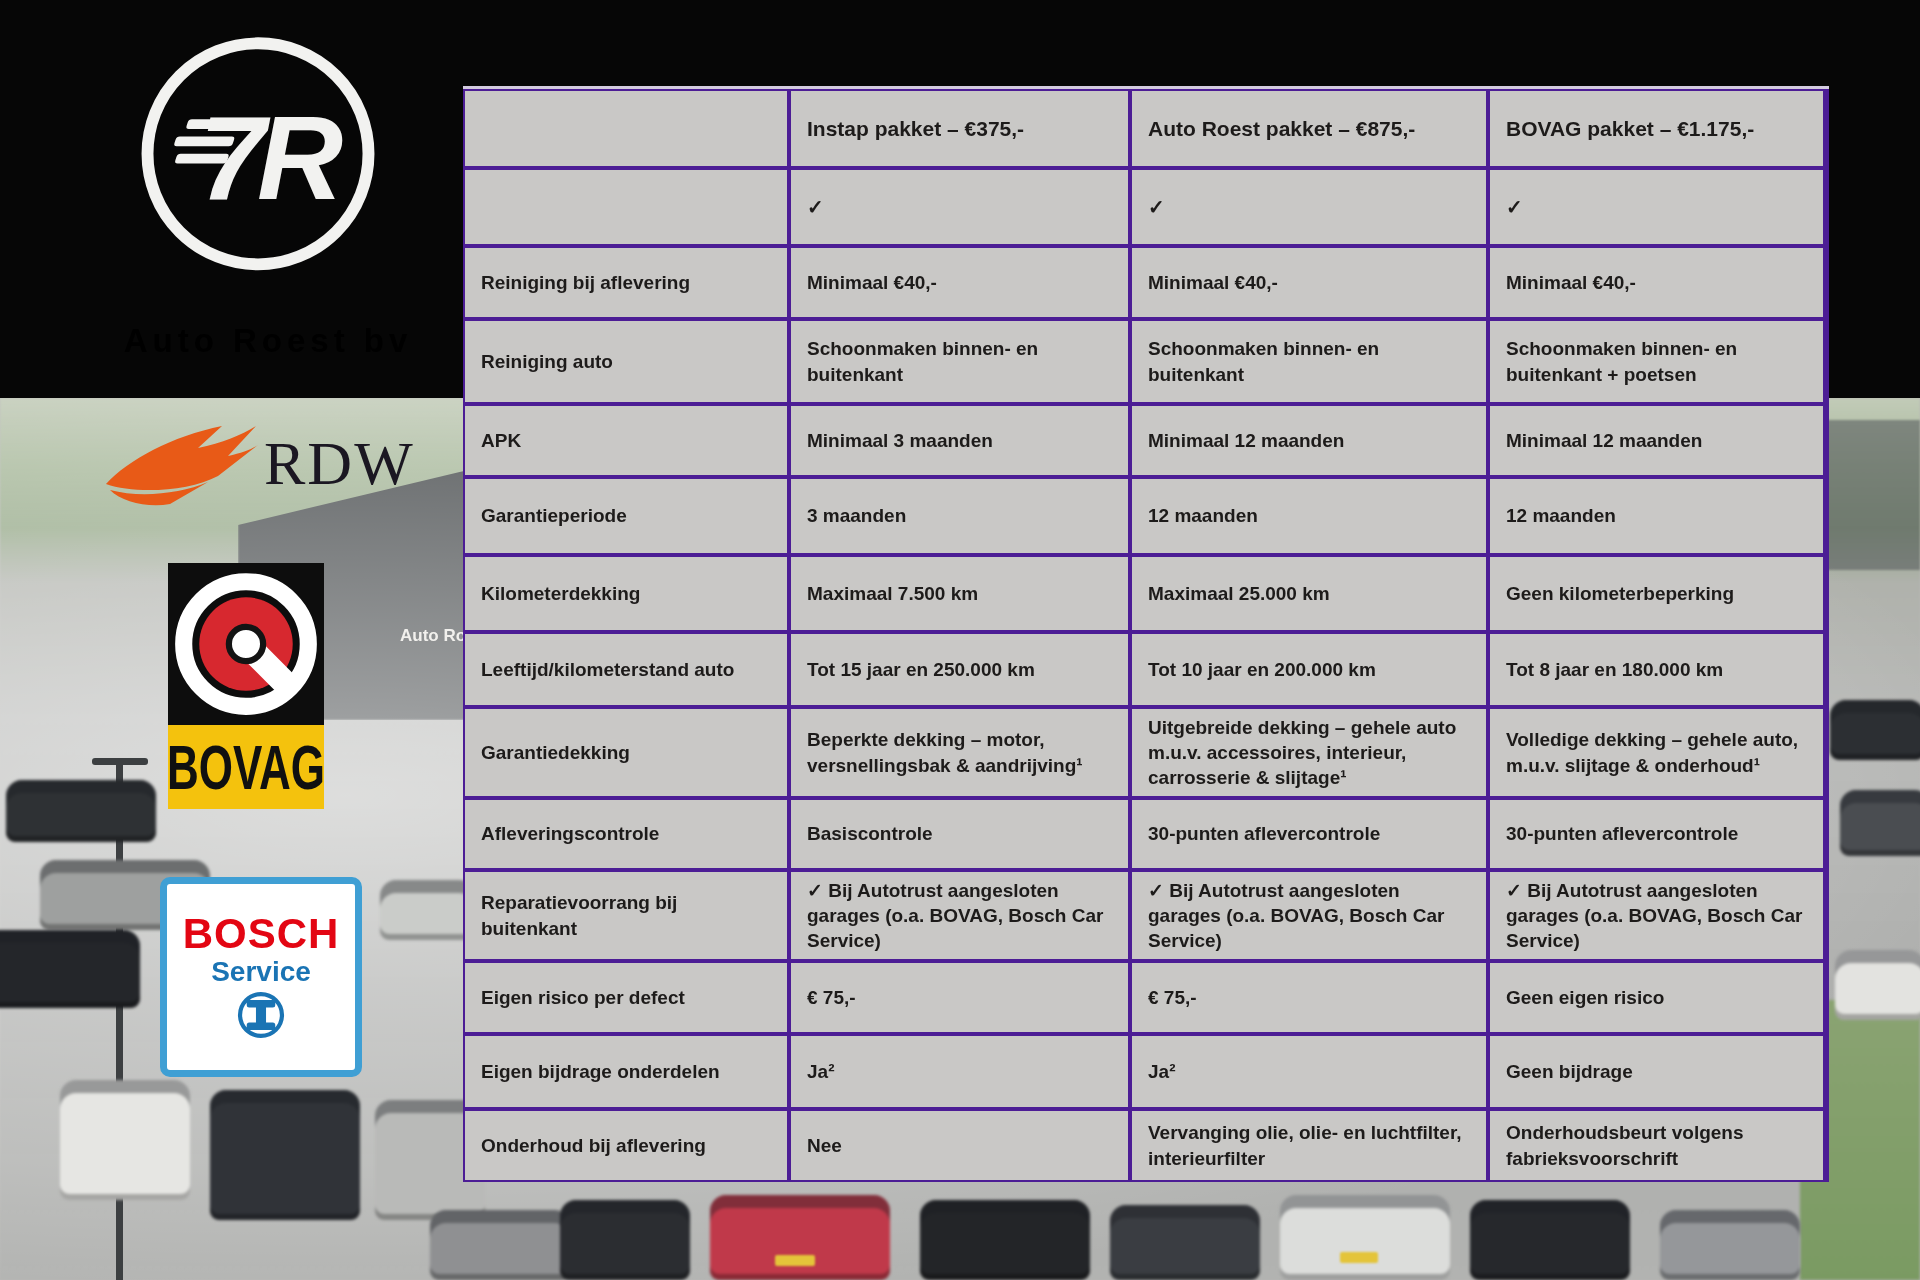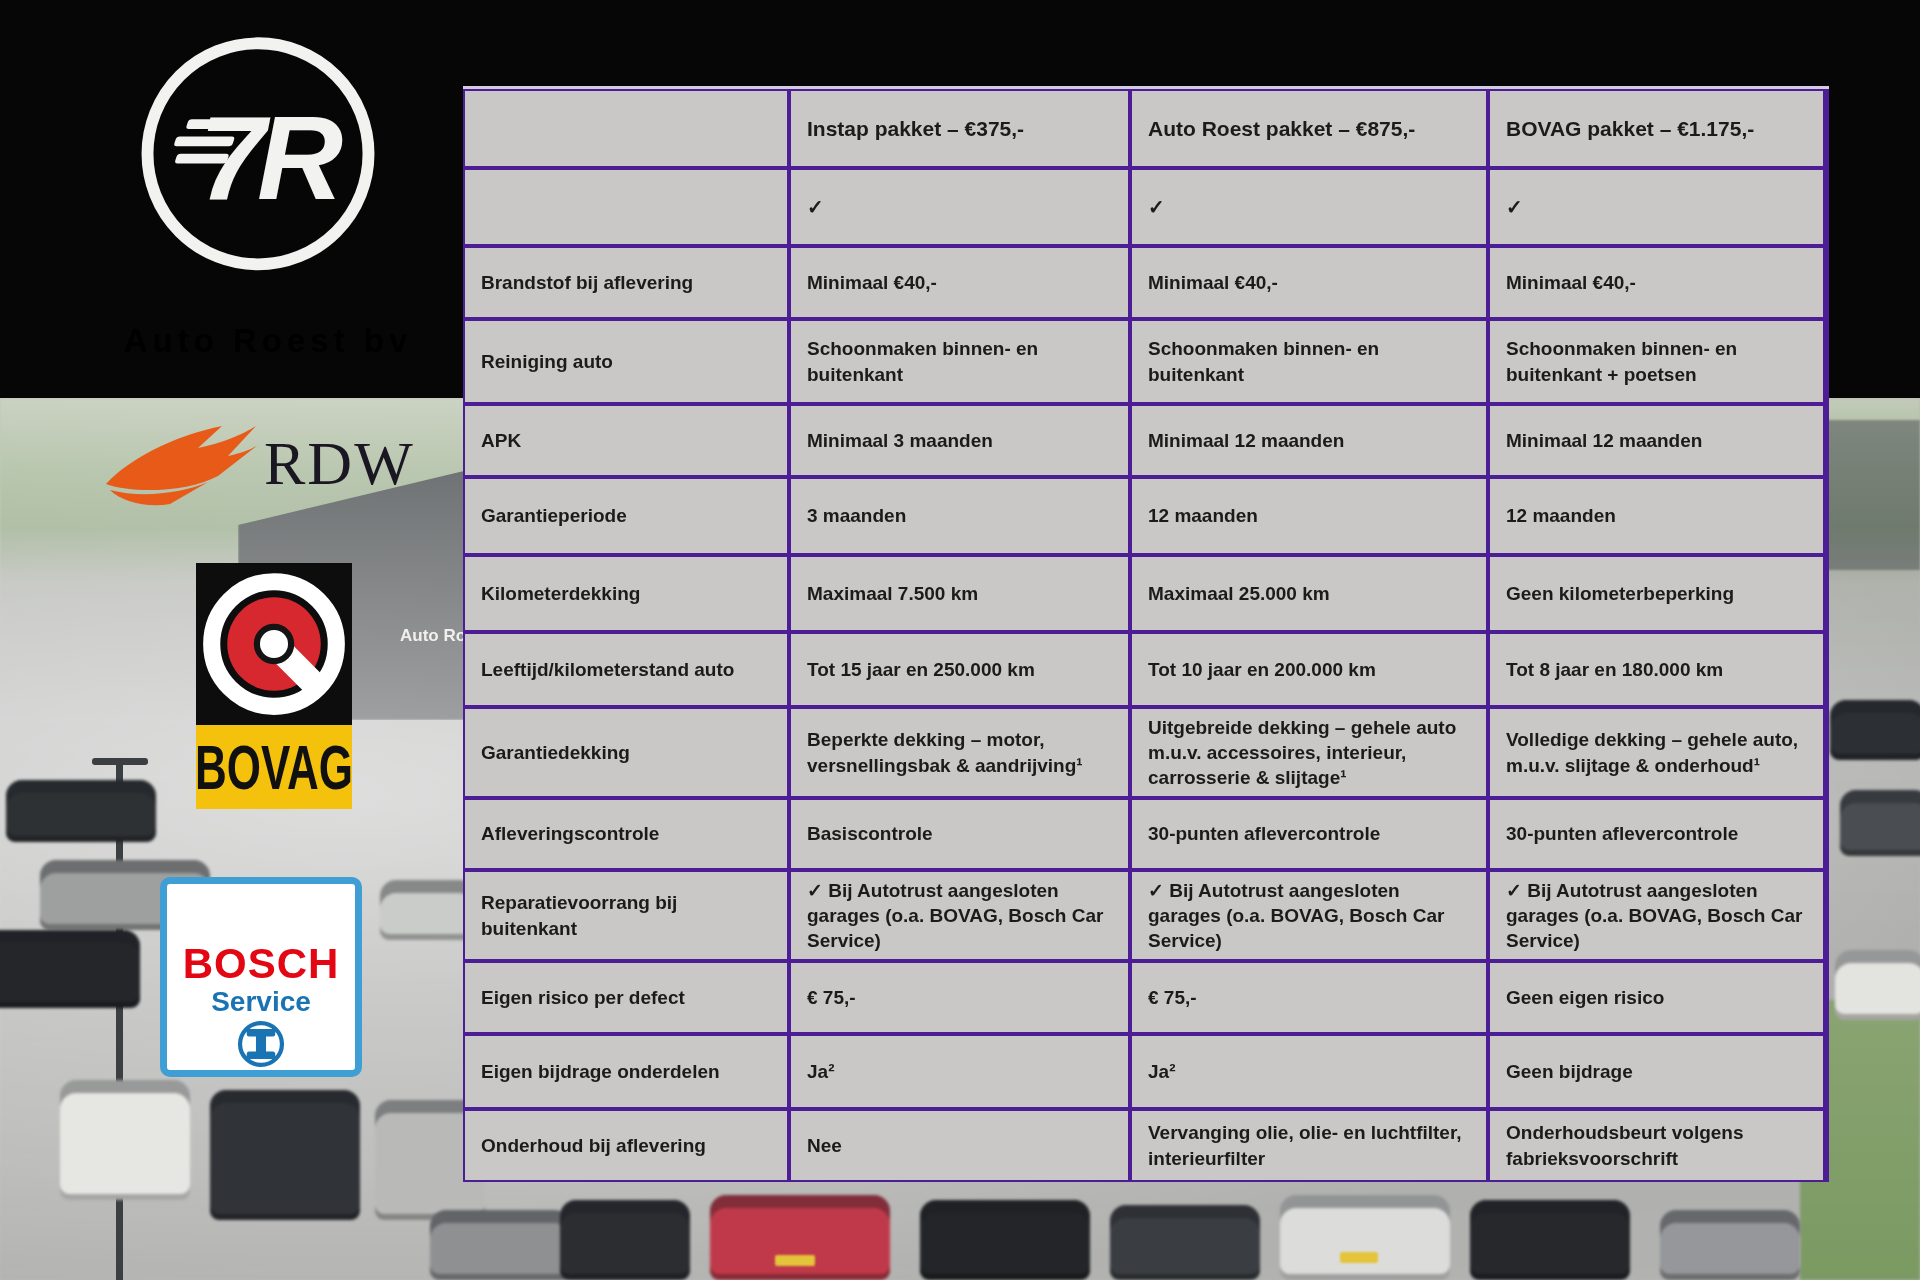--- a/index.html
+++ b/index.html
@@ -23,28 +23,28 @@
   .pole-arm{position:absolute;left:92px;top:758px;width:56px;height:7px;background:#3c3f41;border-radius:3px;filter:blur(.6px);}
   
   .band{position:absolute;left:0;top:0;width:1920px;height:398px;background:#060606;}
   .monogram{position:absolute;left:128px;top:26px;}
   .dealer-name{position:absolute;left:96px;top:322px;width:344px;text-align:center;
     color:#000000;font-size:33px;font-weight:bold;letter-spacing:5px;}
   
   .rdw{position:absolute;left:100px;top:414px;width:320px;height:104px;}
   .rdw-text{position:absolute;left:164px;top:14px;font-family:"Liberation Serif",serif;
     font-size:62px;color:#1b1722;letter-spacing:2px;}
-  .bovag{position:absolute;left:196px;top:563px;width:156px;height:246px;}
+  .bovag{position:absolute;left:168px;top:563px;width:156px;height:246px;}
   .bovag-top{position:absolute;left:0;top:0;width:156px;height:162px;background:#0d0d0d;}
   .bovag-bottom{position:absolute;left:0;top:162px;width:156px;height:84px;background:#f4c20d;
     display:flex;align-items:center;justify-content:center;}
   .bovag-word{color:#101010;font-size:44px;font-weight:bold;letter-spacing:0px;transform:scaleY(1.45);}
   .bosch{position:absolute;left:160px;top:877px;width:202px;height:200px;background:#fff;
     border:7px solid #3f9fd4;border-radius:10px;box-sizing:border-box;
-    display:flex;flex-direction:column;align-items:center;justify-content:flex-end;gap:2px;}
+    display:flex;flex-direction:column;align-items:center;justify-content:center;gap:2px;}
   .bosch-word{color:#e30613;font-size:42px;font-weight:bold;letter-spacing:1px;line-height:1;}
   .bosch-service{color:#1a74b4;font-size:28px;font-weight:bold;line-height:1.05;}
   
   .tbl{position:absolute;left:463px;top:86px;width:1362px;background:#4c1d95;
     border-top:3px solid #d3cbdf;display:grid;gap:4px;padding:2px;box-sizing:content-box;
     grid-template-columns:322px 337px 354px 333px;
     grid-template-rows:75px 74px 69px 81px 69px 74px 73px 71px 87px 68px 87px 69px 71px 69px;}
   .c{background:#c9c8c6;color:#1d1b1a;font-weight:bold;font-size:19px;line-height:1.32;
     display:flex;align-items:center;padding:6px 16px;overflow:hidden;}
   .hdr{font-size:21px;}
@@ -139,21 +139,21 @@
     <div class="c hdr l"></div>
     <div class="c hdr">Instap pakket – €375,-</div>
     <div class="c hdr">Auto Roest pakket – €875,-</div>
     <div class="c hdr">BOVAG pakket – €1.175,-</div>
 
     <div class="c l"></div>
     <div class="c ck">✓</div>
     <div class="c ck">✓</div>
     <div class="c ck">✓</div>
 
-    <div class="c l">Brandstof bij aflevering</div>
+    <div class="c l">Reiniging bij aflevering</div>
     <div class="c">Minimaal €40,-</div>
     <div class="c">Minimaal €40,-</div>
     <div class="c">Minimaal €40,-</div>
 
     <div class="c l">Reiniging auto</div>
     <div class="c">Schoonmaken binnen- en buitenkant</div>
     <div class="c">Schoonmaken binnen- en buitenkant</div>
     <div class="c">Schoonmaken binnen- en buitenkant + poetsen</div>
 
     <div class="c l">APK</div>

